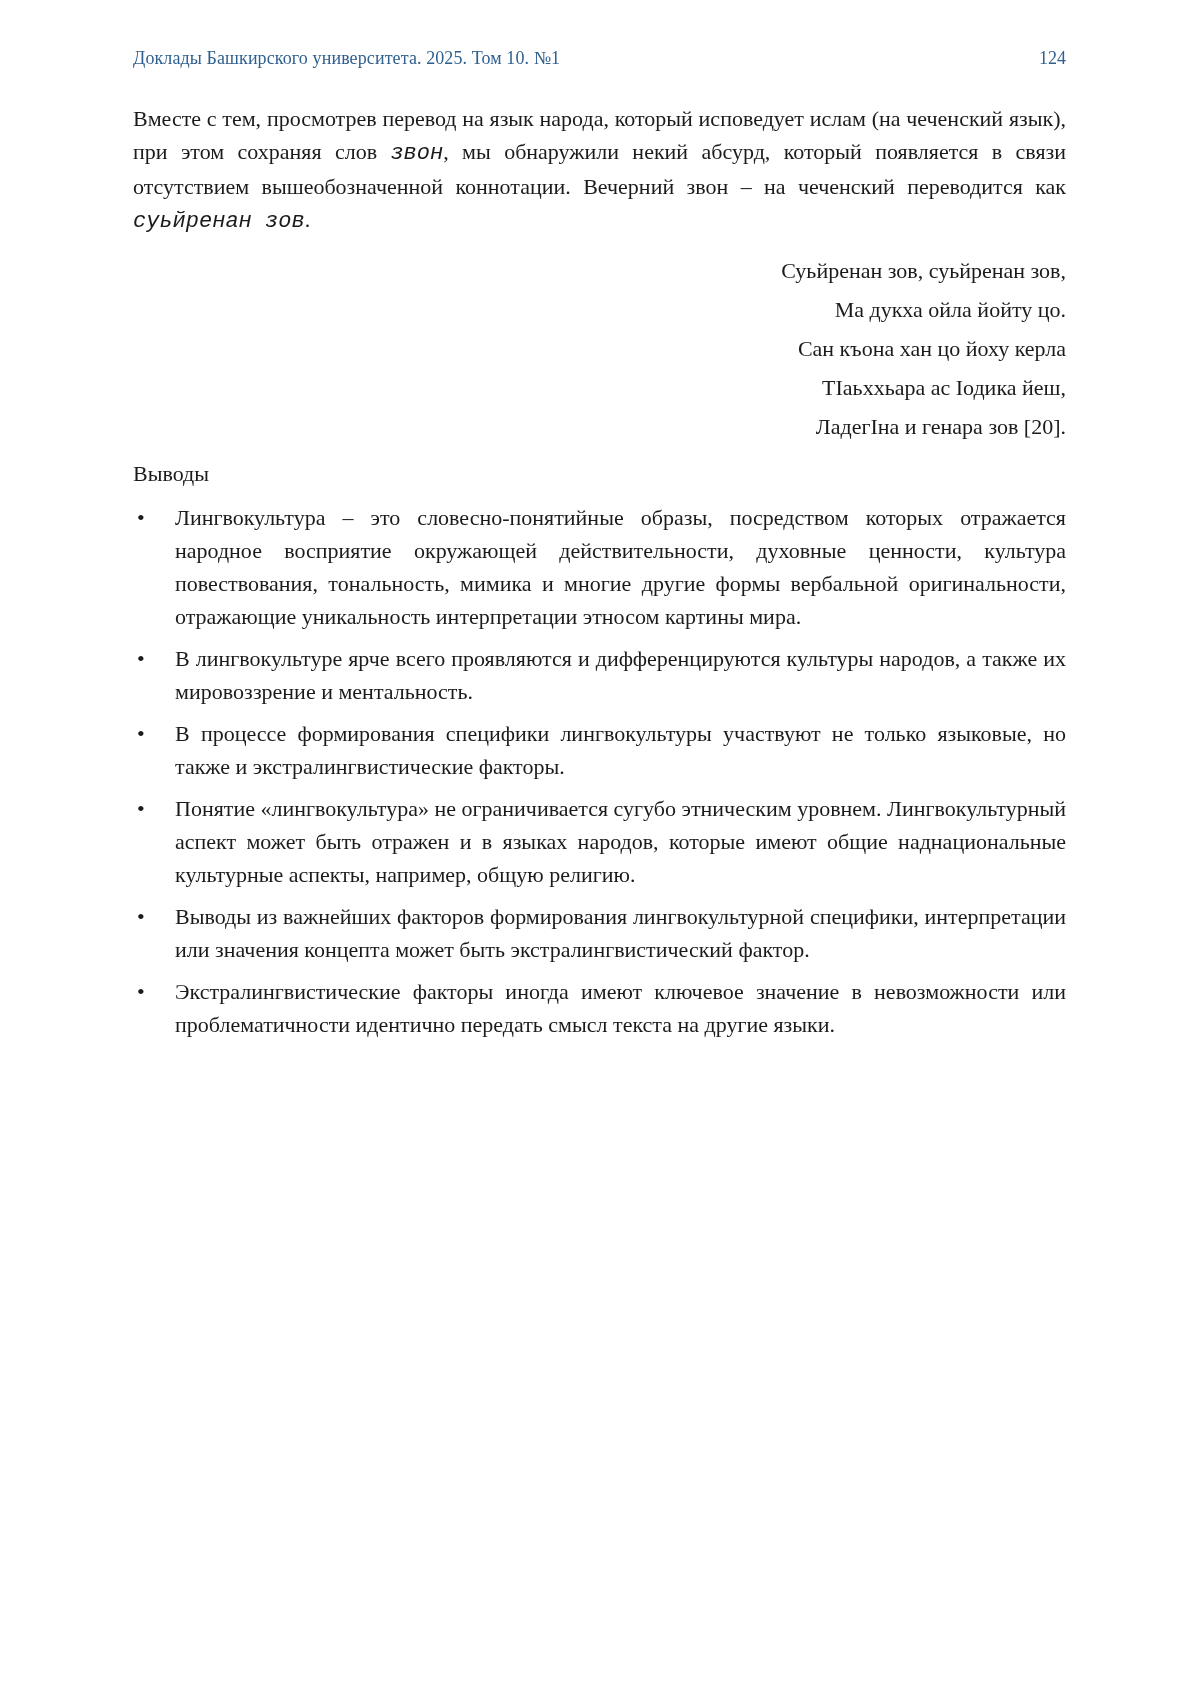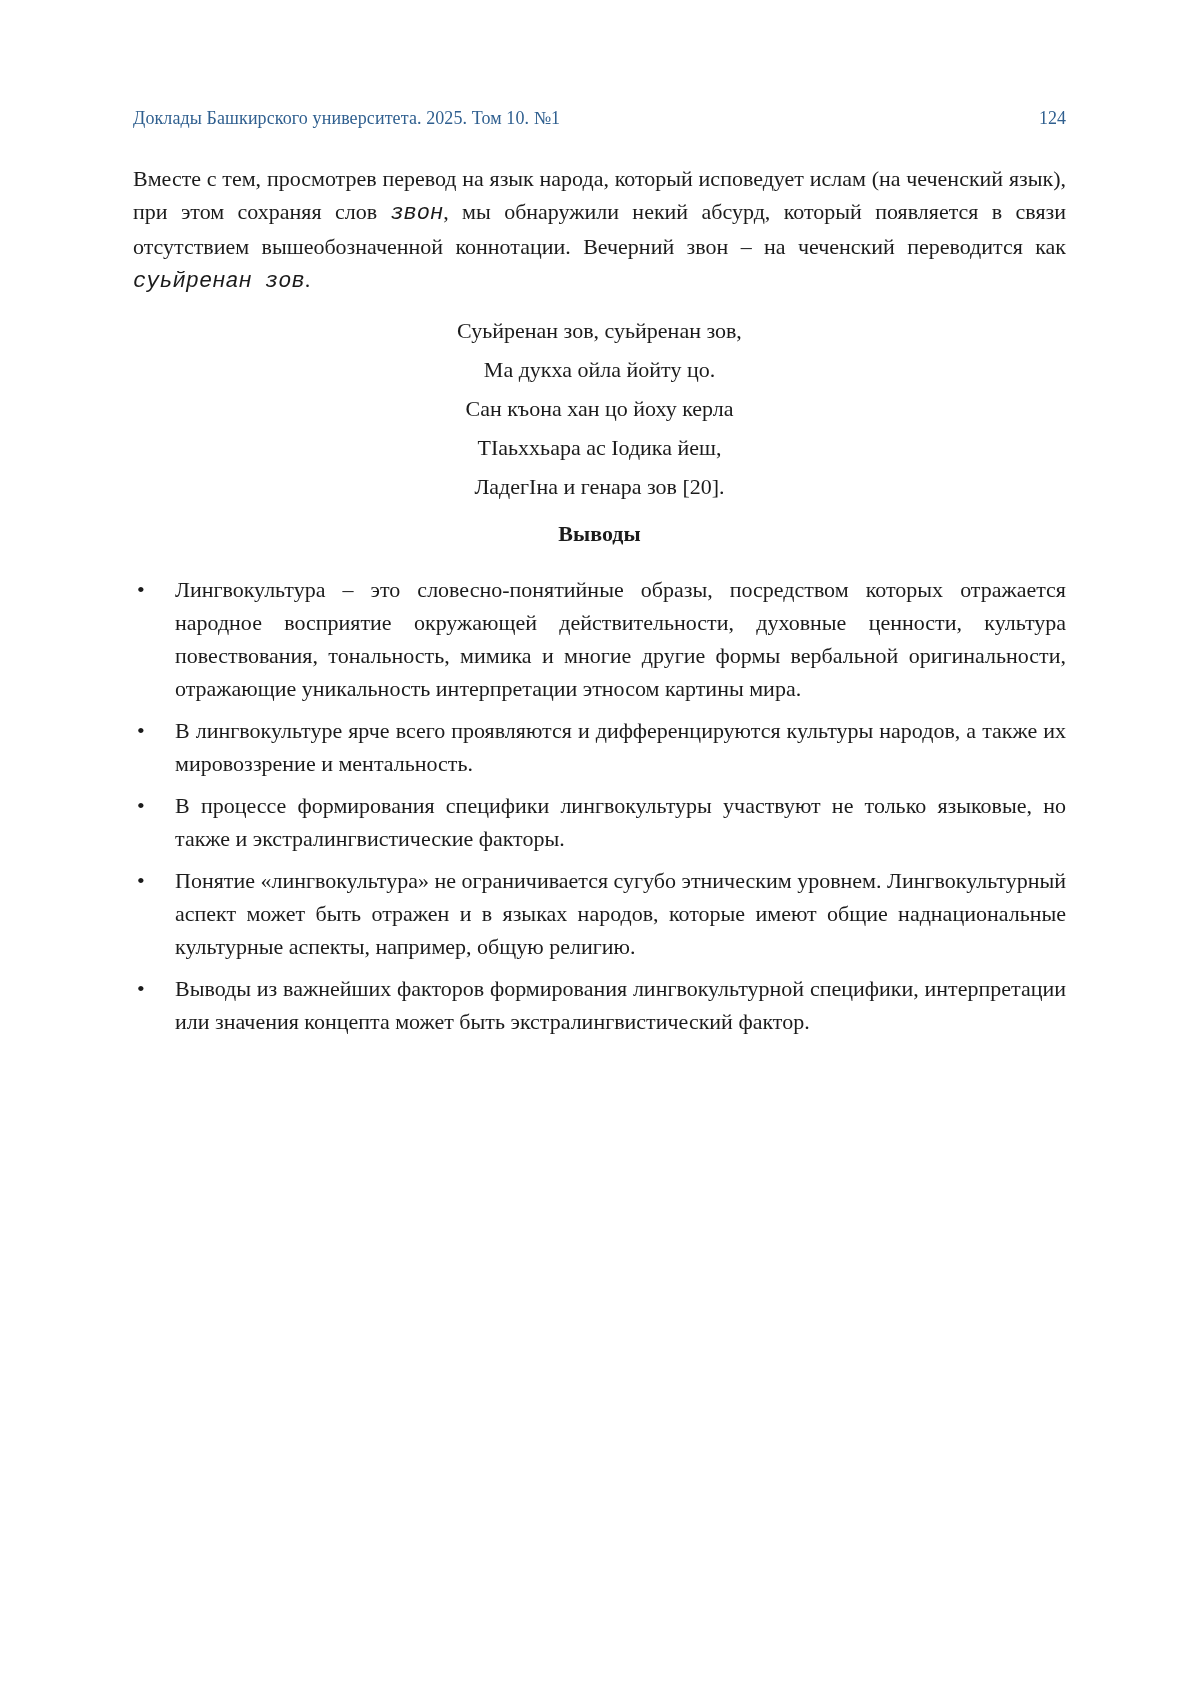--- a/index.html
+++ b/index.html
@@ -12,21 +12,21 @@
     width:1200px;
     height:1697px;
     overflow:hidden;
     font-family:"Liberation Serif","DejaVu Serif",serif;
     color:var(--ink);
     position:relative;
   }
   .page{
     width:1200px;
     height:1697px;
-    padding:108px 134px 60px 133px;
+    padding:48px 134px 60px 133px;
     background:#ffffff;
   }
   .page-header{
     display:flex;
     justify-content:space-between;
     align-items:baseline;
     font-size:18px;
     color:var(--accent);
     margin-bottom:33px;
   }
@@ -34,32 +34,32 @@
   .header-page-number{color:var(--accent);}
   .content{
     font-size:22px;
     line-height:33px;
     text-align:justify;
   }
   .para{margin:0 0 16px 0;}
   .italic{font-style:italic;font-family:Liberation Mono, monospace;}
   .poem{
     margin:6px 0 14px 0;
-    text-align:center;
+    text-align:right;
   }
   .poem-line{
     line-height:33px;
     margin-bottom:6px;
   }
   .section-heading{
     font-size:22px;
-    font-weight:bold;
+    font-weight:normal;
     line-height:33px;
-    margin:14px 0 23px 0;
-    text-align:center;
+    margin:14px 0 11px 0;
+    text-align:left;
   }
   .bullet-list{margin-top:2px;}
   .bullet-item{
     position:relative;
     padding-left:42px;
     margin-bottom:9px;
     text-align:justify;
   }
   .bullet-item::before{
     content:"\2022";
@@ -95,16 +95,17 @@
 
     <h2 class="section-heading">Выводы</h2>
 
 
     <div class="bullet-list">
         <div class="bullet-item">Лингвокультура – это словесно-понятийные образы, посредством которых отражается народное восприятие окружающей действительности, духовные ценности, культура повествования, тональность, мимика и многие другие формы вербальной оригинальности, отражающие уникальность интерпретации этносом картины мира.</div>
         <div class="bullet-item">В лингвокультуре ярче всего проявляются и дифференцируются культуры народов, а также их мировоззрение и ментальность.</div>
         <div class="bullet-item">В процессе формирования специфики лингвокультуры участвуют не только языковые, но также и экстралингвистические факторы.</div>
         <div class="bullet-item">Понятие «лингвокультура» не ограничивается сугубо этническим уровнем. Лингвокультурный аспект может быть отражен и в языках народов, которые имеют общие наднациональные культурные аспекты, например, общую религию.</div>
         <div class="bullet-item">Выводы из важнейших факторов формирования лингвокультурной специфики, интерпретации или значения концепта может быть экстралингвистический фактор.</div>
+        <div class="bullet-item">Экстралингвистические факторы иногда имеют ключевое значение в невозможности или проблематичности идентично передать смысл текста на другие языки.</div>
       </div>
 
   </main>
 </div>
 
 </body></html>

